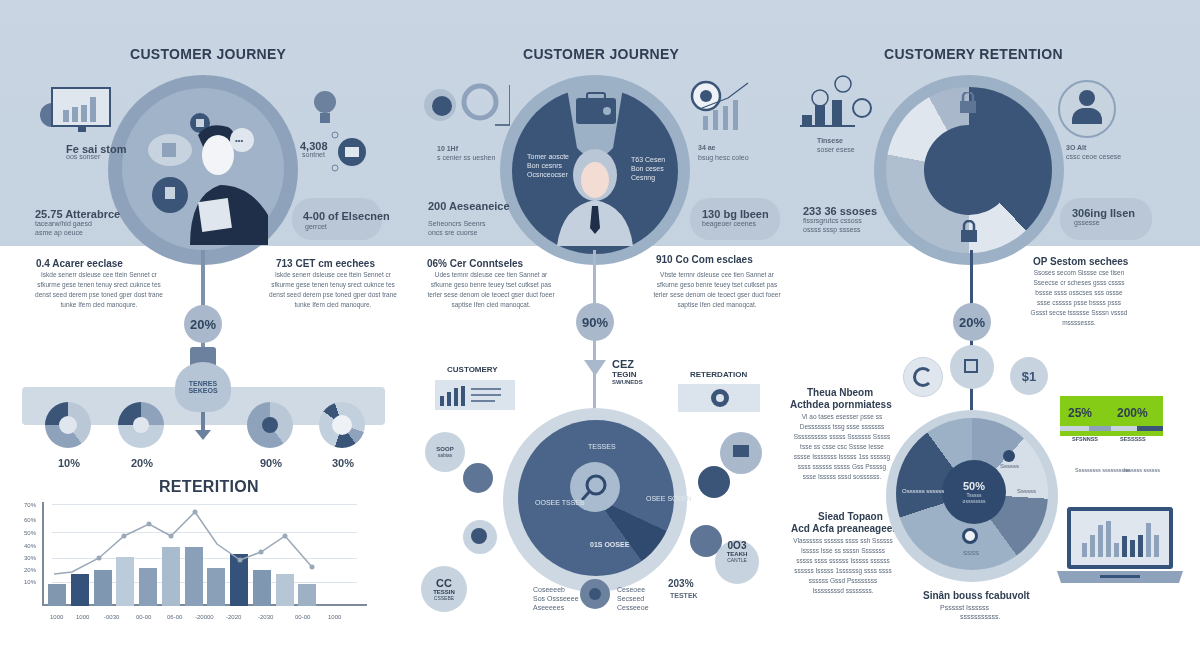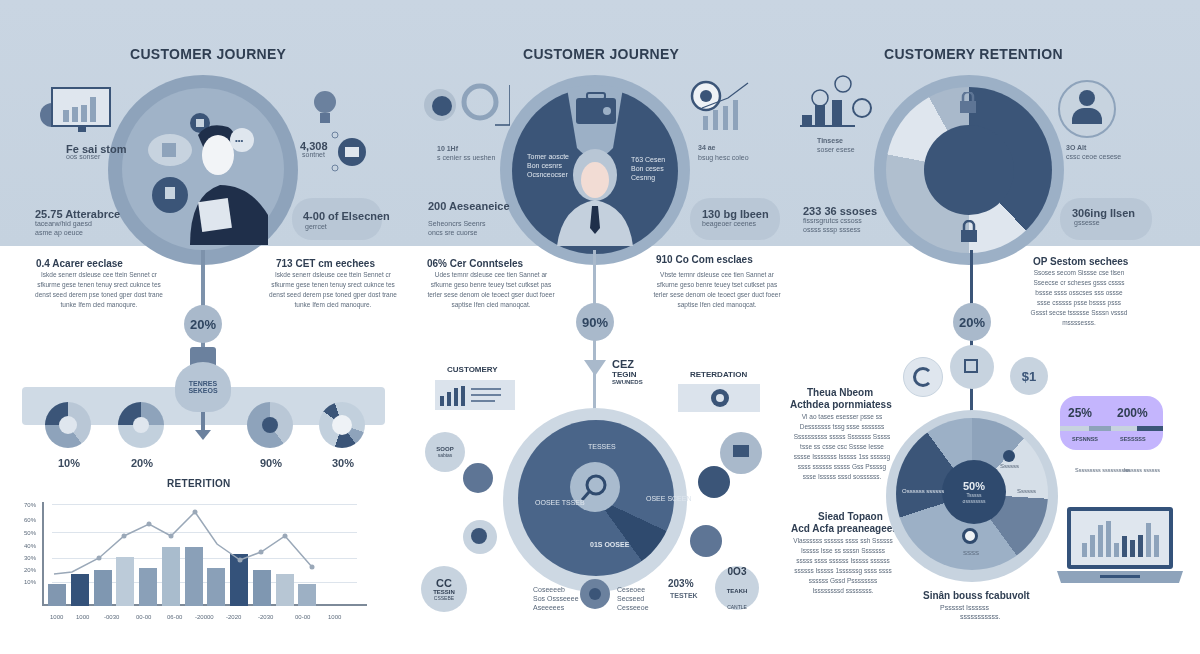--- a/index.html
+++ b/index.html
@@ -104,21 +104,21 @@
   <div class="abs stat" style="left:131px;top:457px">20%</div>
   <div class="circle" style="left:247px;top:402px;width:46px;height:46px;background:conic-gradient(#b9c7d6 0 40%,#8ea3bb 40% 100%)">
       <div class="circle" style="left:15px;top:15px;width:16px;height:16px;background:#3b5578"></div>
     </div>
   <div class="abs stat" style="left:260px;top:457px">90%</div>
   <div class="circle" style="left:319px;top:402px;width:46px;height:46px;background:conic-gradient(#c2d0dd 0 30%,#8ea3bb 30% 40%,#3b5578 40% 55%,#c2d0dd 55% 85%,#3b5578 85% 95%,#c2d0dd 95% 100%)">
       <div class="circle" style="left:13px;top:13px;width:20px;height:20px;background:#eef2f6"></div>
     </div>
   <div class="abs stat" style="left:332px;top:457px">30%</div>
 
-  <div class="abs title" style="left:167px;top:478px;font-size:10px">RETERITION</div>
+  <div class="abs title" style="left:159px;top:478px;font-size:16px">RETERITION</div>
   <div class="abs" style="left:42px;top:502px;width:325px;height:104px">
     <div style="position:absolute;left:0;bottom:0;width:2px;height:104px;background:#7d8a99"></div>
     <div style="position:absolute;left:0;bottom:0;width:325px;height:2px;background:#7d8a99"></div>
     <div style="position:absolute;left:10px;top:2px;width:305px;height:1px;background:#dde4ec"></div>
     <div style="position:absolute;left:10px;top:30px;width:305px;height:1px;background:#dde4ec"></div>
     <div style="position:absolute;left:10px;top:56px;width:305px;height:1px;background:#dde4ec"></div>
     <div style="position:absolute;left:10px;top:80px;width:305px;height:1px;background:#dde4ec"></div>
     <div class="chart-bar" style="left:6px;width:18px;height:22px;background:#8197b0"></div>
     <div class="chart-bar" style="left:29px;width:18px;height:32px;background:#34527a"></div>
     <div class="chart-bar" style="left:52px;width:18px;height:36px;background:#7f97b1"></div>
@@ -272,21 +272,21 @@
     <span style="font-size:6px;font-weight:700;color:#2f3e52">TESSIN</span>
     <span style="font-size:5px;color:#3b4a5e">CSSEBE</span>
   </div>
   <div class="circle" style="left:720px;top:432px;width:42px;height:42px;background:#a9b9cb">
       <div style="position:absolute;left:13px;top:13px;width:16px;height:12px;background:#3b5578"></div>
     </div>
   <div class="circle icon-dark" style="left:698px;top:466px;width:32px;height:32px;background:#3b5578"></div>
   <div class="circle" style="left:690px;top:525px;width:32px;height:32px;background:#5e7595"></div>
   <div class="abs stat" style="left:668px;top:578px;font-size:10px">203%</div>
   <div class="abs sub" style="left:670px;top:591px;font-weight:700">TESTEK</div>
-  <div class="circle" style="left:715px;top:566px;width:44px;height:44px;background:#c7d3df;display:flex;flex-direction:column;align-items:center;justify-content:space-between">
+  <div class="circle" style="left:715px;top:540px;width:44px;height:44px;background:#c7d3df;display:flex;flex-direction:column;align-items:center;justify-content:flex-start">
     <span style="font-size:10px;font-weight:700;color:#2f3e52">0O3</span>
     <span style="font-size:6px;font-weight:700;color:#2f3e52">TEAKH</span>
     <span style="font-size:5px;color:#3b4a5e">CANTLE</span>
   </div>
   <div class="circle" style="left:580px;top:579px;width:30px;height:30px;background:#6b819e">
       <div class="circle" style="left:9px;top:9px;width:12px;height:12px;background:#3b5578"></div>
     </div>
   <div class="abs sub" style="left:533px;top:585px">Coseeeeb</div>
   <div class="abs sub" style="left:533px;top:594px">Sos Ossseeee</div>
   <div class="abs sub" style="left:533px;top:603px">Aseeeees</div>
@@ -369,21 +369,21 @@
   <div class="abs sub" style="left:1017px;top:487px;font-size:6px">Ssssss</div>
   <div class="abs sub" style="left:1000px;top:462px;font-size:6px">Ssssss</div>
   <div class="abs sub" style="left:963px;top:549px;font-size:6px">SSSS</div>
   <div class="circle" style="left:962px;top:528px;width:16px;height:16px;border:3px solid #2f4a6e;background:#eef2f6"></div>
   <div class="circle" style="left:1003px;top:450px;width:12px;height:12px;background:#2f4a6e"></div>
 
   <div class="abs para-h" style="left:923px;top:590px">Sinân bouss fcabuvolt</div>
   <div class="abs sub" style="left:940px;top:603px">Pssssst Issssss</div>
   <div class="abs sub" style="left:960px;top:612px">sssssssssss.</div>
 
-  <div class="abs" style="left:1060px;top:396px;width:103px;height:54px;background:#c4b5fd;border-radius:16px">
+  <div class="abs" style="left:1060px;top:396px;width:103px;height:40px;background:#84cc16;border-radius:0">
     <div style="position:absolute;left:8px;top:10px;font-size:12px;font-weight:700;color:#2f3e52">25%</div>
     <div style="position:absolute;left:57px;top:10px;font-size:12px;font-weight:700;color:#2f3e52">200%</div>
     <div style="position:absolute;left:0;top:30px;width:103px;height:5px;background:linear-gradient(90deg,#c7d3df 0 28%,#8ea3bb 28% 50%,#c7d3df 50% 75%,#3b5578 75% 100%)"></div>
     <div style="position:absolute;left:12px;top:40px;font-size:5.5px;font-weight:700;color:#3b4a5e">SFSNNSS</div>
     <div style="position:absolute;left:60px;top:40px;font-size:5.5px;font-weight:700;color:#3b4a5e">SESSSSS</div>
   </div>
   <div class="abs sub" style="left:1075px;top:466px;font-size:5.5px">Sssssssss ssssssssss</div>
   <div class="abs sub" style="left:1124px;top:466px;font-size:5.5px">Issssss ssssss</div>
 
   <svg class="abs" style="left:1055px;top:505px" width="130" height="85">

